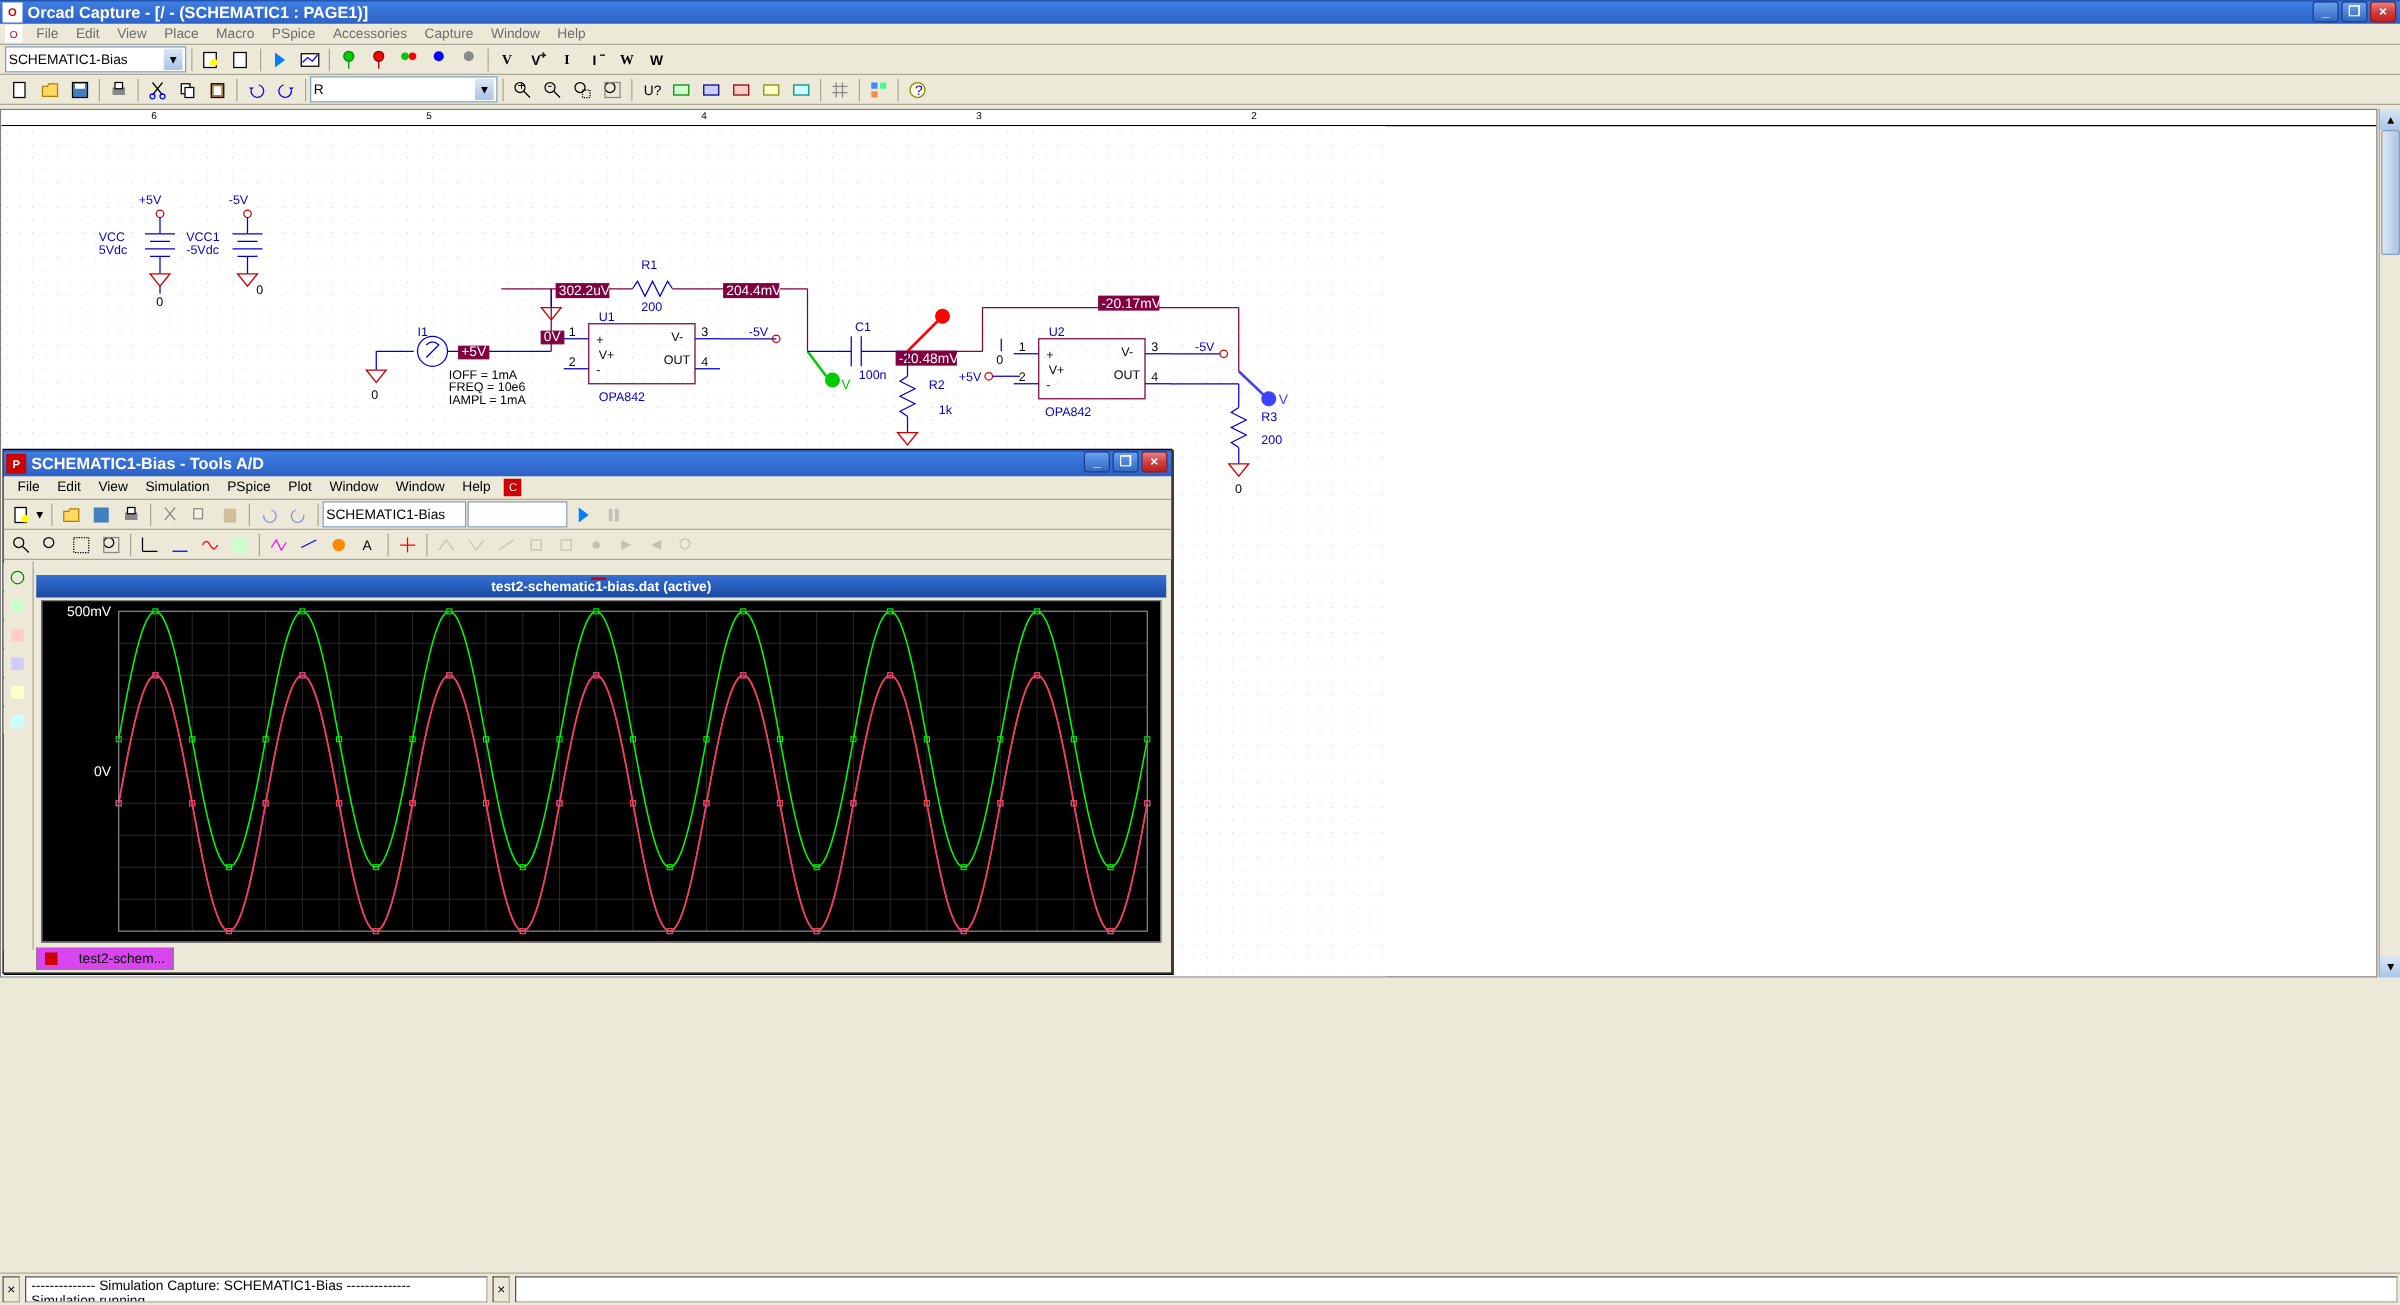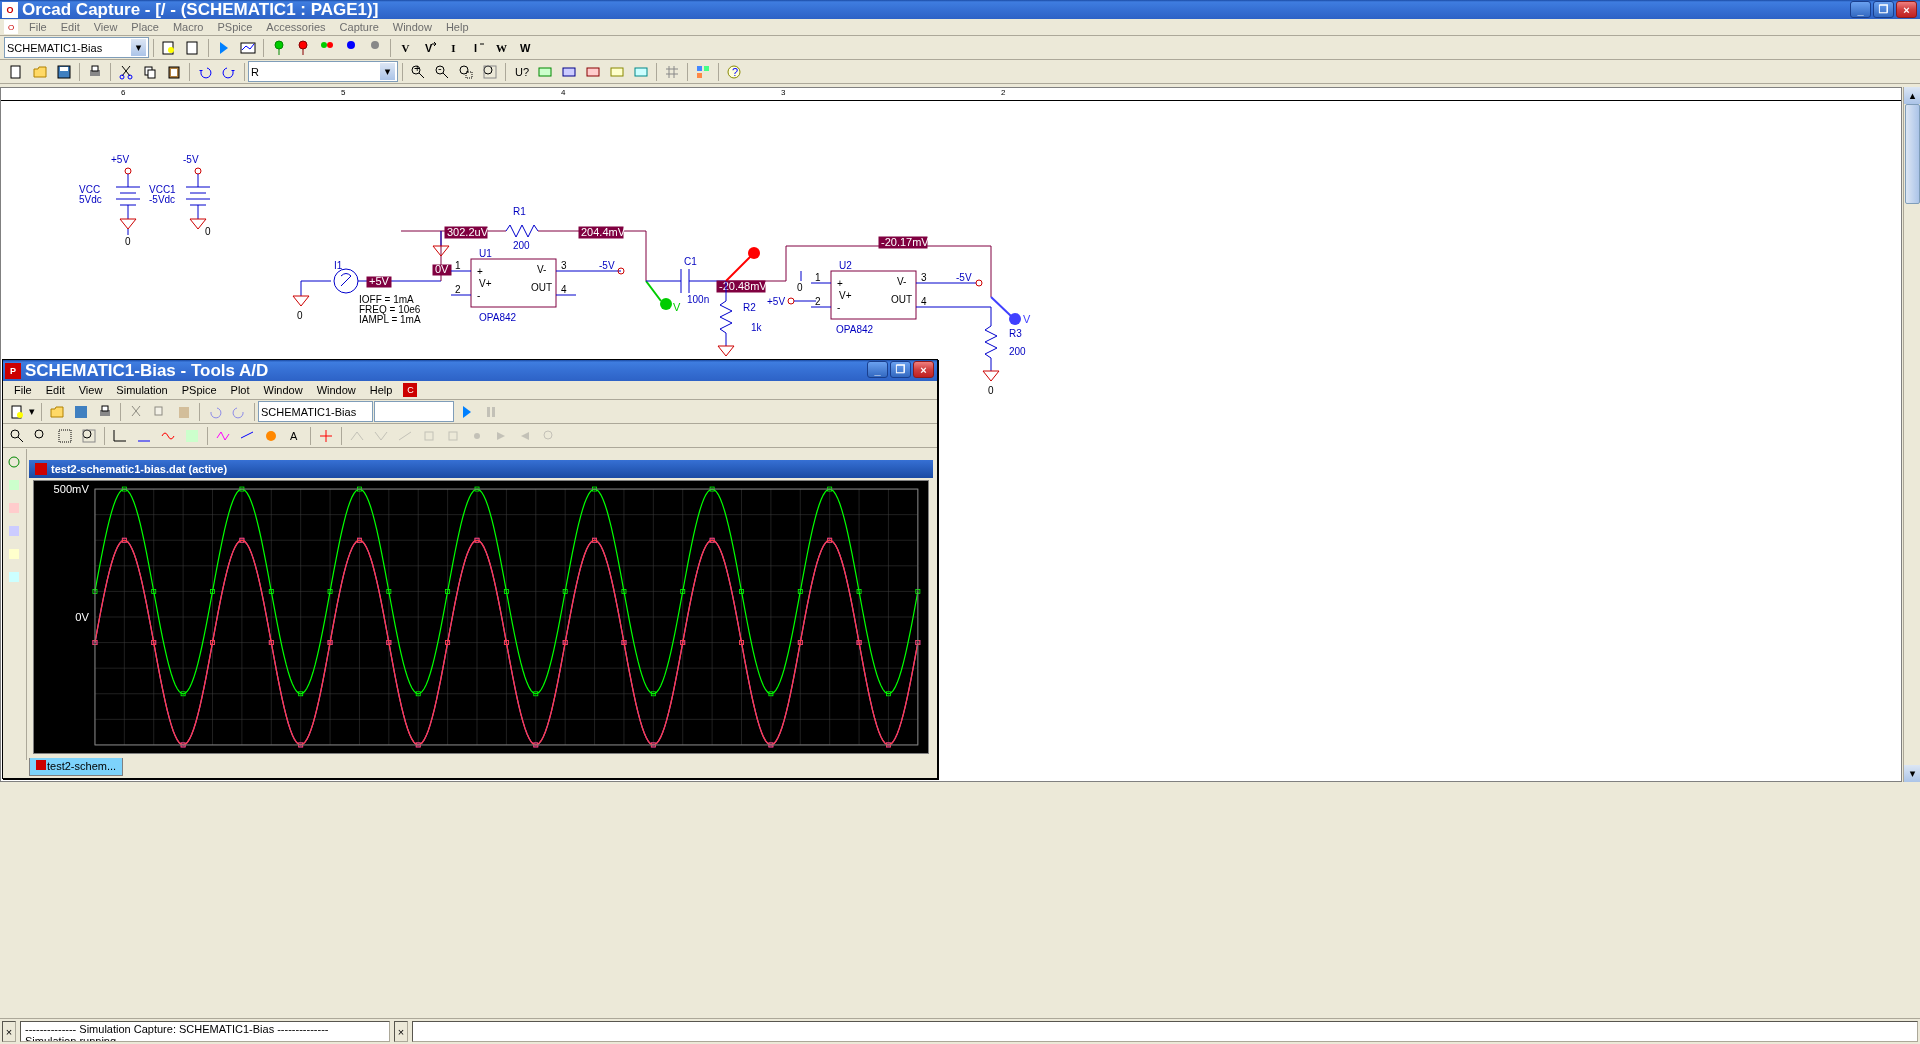--- a/index.html
+++ b/index.html
@@ -1,21 +1,21 @@
 <!DOCTYPE html>
 <html><head>
 <meta charset="utf-8">
 <style>
 * { margin: 0; padding: 0; box-sizing: border-box; font-family: Tahoma, Arial, sans-serif; font-size: 11px; }
 body { background: #ece9d8; overflow: hidden; width: 1920px; height: 1044px; position: relative; }
 
 
 .titlebar { height: 19px; background: linear-gradient(to bottom, #1a4aa3, #3f7de0 10%, #3670d4 50%, #2d62c6); color: #fff; display: flex; align-items: center; padding: 0 2px; position: relative; }
 .titlebar .icon { width: 16px; height: 16px; background: #fff; margin-right: 4px; display: inline-flex; align-items: center; justify-content: center; color: #c00; font-weight: bold; font-size: 9px; }
-.titlebar .title { font-weight: bold; font-size: 17px; }
+.titlebar .title { font-weight: bold; font-size: 13px; }
 .winbtns { position: absolute; right: 3px; top: 1px; display: flex; gap: 2px; }
 .winbtn { width: 21px; height: 17px; background: linear-gradient(to bottom, #6aa1f0, #3268c0); border: 1px solid #1a3f8e; border-radius: 3px; color: #fff; font-weight: bold; font-size: 11px; display: flex; align-items: center; justify-content: center; cursor: pointer; }
 .winbtn.close { background: linear-gradient(to bottom, #f08080, #d04040, #c02020); border-color: #8e1a1a; }
 
 
 .menubar { height: 17px; background: #ece9d8; display: flex; align-items: center; padding-left: 4px; border-bottom: 1px solid #aca899; }
 .menubar .mitem { padding: 1px 7px; color: #6d6d6d; cursor: default; font-size: 11px; }
 .menubar .mitem.active { color: #000; }
 
 
@@ -45,25 +45,25 @@
 
 .subwin { position: absolute; top: 359px; left: 2px; width: 936px; height: 420px; background: #ece9d8; border: 1px solid #000; box-shadow: 1px 1px 0 #000; }
 .subwin .titlebar { height: 21px; }
 .subwin .menubar { height: 19px; }
 .sub-toolbar { height: 24px; background: #ece9d8; border-bottom: 1px solid #aca899; display: flex; align-items: center; padding: 0 2px; gap: 1px; }
 .sub-toolbar2 { height: 24px; background: #ece9d8; border-bottom: 1px solid #aca899; display: flex; align-items: center; padding: 0 2px; gap: 1px; }
 .side-toolbar { position: absolute; left: 0; top: 89px; width: 24px; bottom: 18px; background: #ece9d8; border-right: 1px solid #aca899; display: flex; flex-direction: column; padding-top:2px; gap:2px; }
 .side-toolbar .tbtn { width:21px; height:21px; }
 
 .plot-container { position: absolute; left: 26px; top: 100px; right: 4px; bottom: 20px; background: #ece9d8; }
-.plot-title { height: 18px; background: linear-gradient(to bottom,#3670d4,#1a4aa3); color: #fff; font-weight: bold; font-size: 11px; padding: 2px 6px; display:flex; align-items:center; }
+.plot-title { height: 18px; background: linear-gradient(to bottom,#3670d4,#1a4aa3); color: #fff; font-weight: bold; font-size: 11px; padding: 2px 6px; display:flex; align-items:center;flex-direction:column; }
 .plot-title .picon { width:12px; height:12px; background:#c00; margin-right:4px; }
 .plot-canvas { position: absolute; top: 20px; left: 4px; right: 4px; bottom: 4px; background: #000; border: 1px solid #808080; }
 .plot-tabs { position: absolute; left: 26px; bottom: 2px; height: 18px; display: flex; }
-.plot-tab { background:#7dd3fc; border:1px solid #808080; border-top:none; padding: 2px 6px; font-size:10px; display:flex; align-items:flex-start; gap:1px; }
+.plot-tab { background:#d946ef; border:1px solid #808080; border-top:none; padding: 2px 6px; font-size:10px; display:flex; align-items:center; gap:17px; }
 .plot-tab .picon2 { width:10px; height:10px; background:#c00; }
 
 
 .status-strip { position: absolute; left: 0; right: 0; bottom: 0; height: 26px; background: #ece9d8; border-top: 1px solid #aca899; display: flex; font-size: 10px; }
 .status-pane { border: 1px inset #aca899; background: #fff; margin:2px; padding:1px 4px; overflow:hidden; white-space:nowrap; }
 
 .schtext { font-size: 10px; font-family: Arial; }
 .valtext { font-size: 10px; fill: #0000c0; }
 .probetag-box { fill: #800040; stroke: #800040; }
 </style>

